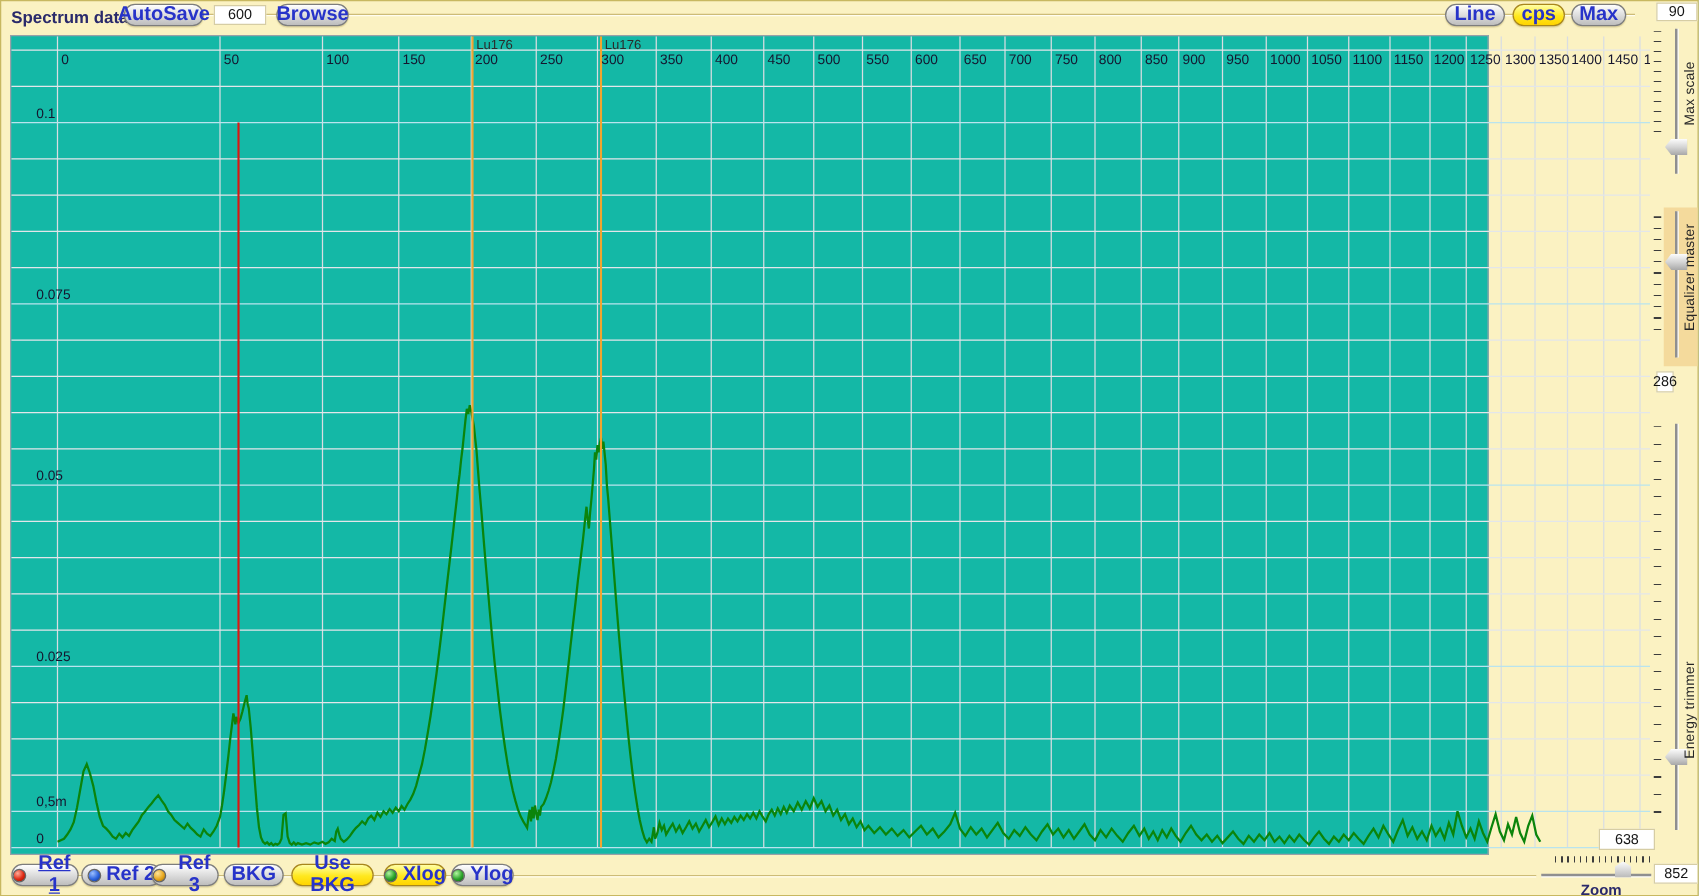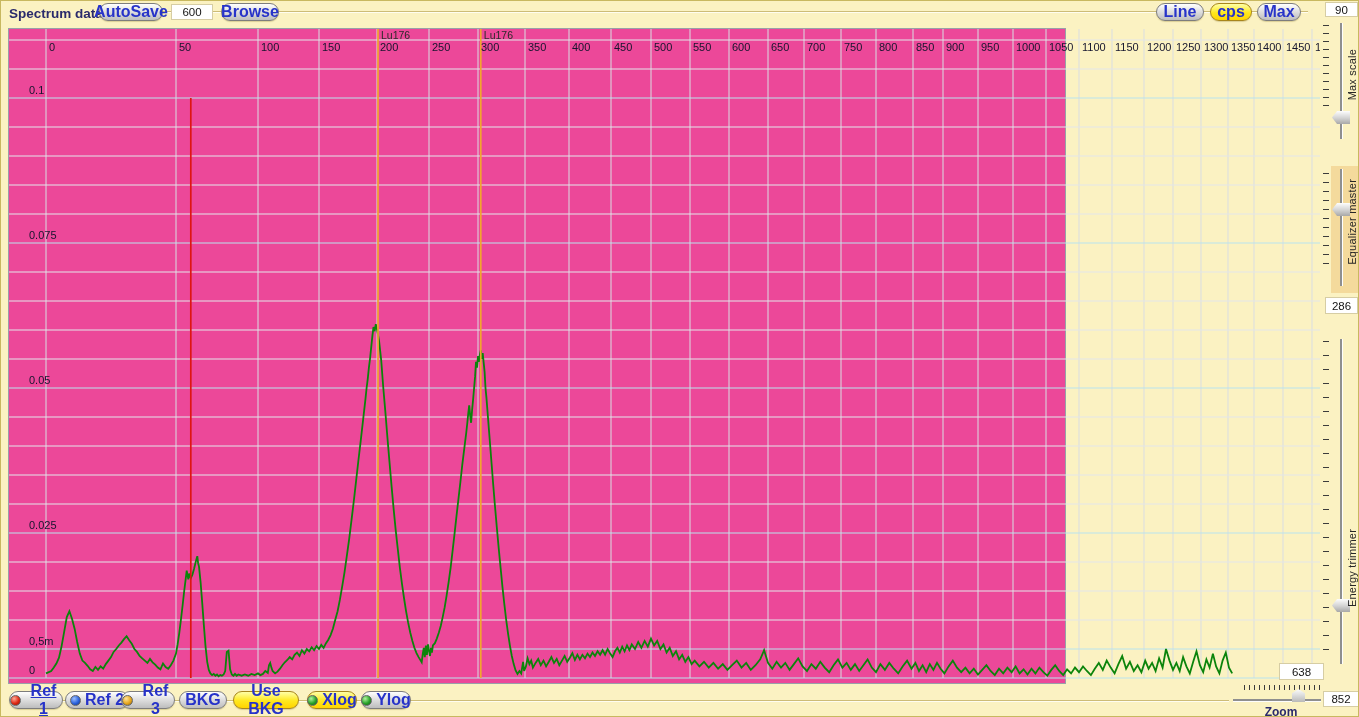--- a/index.html
+++ b/index.html
@@ -24,22 +24,22 @@
 
   .field { position:absolute; background:#ffffff; border:1px solid #d6cda4;
            display:flex; align-items:center; justify-content:center;
            font-size:11.5px; color:#141414; }
 
   .groove { position:absolute; height:0; border-top:1px solid #cdbc77; border-bottom:1px solid #fffdf0; }
 
   .title { position:absolute; font-size:13.5px; font-weight:600; color:#2a2a6b; }
 
   
-  #plot { position:absolute; left:7px; top:27px; width:1058px; height:656px;
-          background:#ec4899; border:1px solid #98a0a8; }
+  #plot { position:absolute; left:7px; top:27px; width:1183px; height:656px;
+          background:#14b8a6; border:1px solid #98a0a8; }
   #chart { display:block; width:1311px; height:654px; }
   #chart text { font-family:"Liberation Sans","DejaVu Sans",sans-serif; }
 
   
   .vticks { position:absolute; width:6px;
             background-image:repeating-linear-gradient(to bottom,#3c3c3c 0,#3c3c3c 1px,transparent 1px,transparent 8px); }
   .vticks.t9  { background-image:repeating-linear-gradient(to bottom,#3c3c3c 0,#3c3c3c 1px,transparent 1px,transparent 9px); }
   .vticks.t14 { background-image:repeating-linear-gradient(to bottom,#3c3c3c 0,#3c3c3c 1px,transparent 1px,transparent 14px); }
   .hticks { position:absolute; height:5px;
             background-image:repeating-linear-gradient(to right,#3c3c3c 0,#3c3c3c 1px,transparent 1px,transparent 5px); }
@@ -194,21 +194,21 @@
   <div class="vticks" style="left:1322px;top:24px;height:86px;"></div>
   <div class="track-v" style="left:1339px;top:22px;height:116px;"></div>
   <div class="thumb-v" style="left:1331px;top:110px;"></div>
   <div class="vlabel" style="left:1345px;top:48px;">Max scale</div>
 
   <div class="hl" style="left:1330px;top:165px;width:29px;height:127px;"></div>
   <div class="vticks t9" style="left:1322px;top:172px;height:99px;"></div>
   <div class="track-v" style="left:1339px;top:168px;height:117px;"></div>
   <div class="thumb-v" style="left:1331px;top:202px;"></div>
   <div class="vlabel" style="left:1345px;top:178px;">Equalizer master</div>
-  <div class="field" style="left:1324px;top:296px;width:33px;height:17px;">
+  <div class="field" style="left:1324px;top:296px;width:14px;height:17px;">
     <span>286</span>
   </div>
 
   <div class="vticks t14" style="left:1322px;top:340px;height:322px;"></div>
   <div class="track-v" style="left:1339px;top:338px;height:325px;"></div>
   <div class="thumb-v" style="left:1331px;top:598px;"></div>
   <div class="vlabel" style="left:1345px;top:528px;">Energy trimmer</div>
   <div class="field" style="left:1278px;top:662px;width:45px;height:17px;">
     <span>638</span>
   </div>

